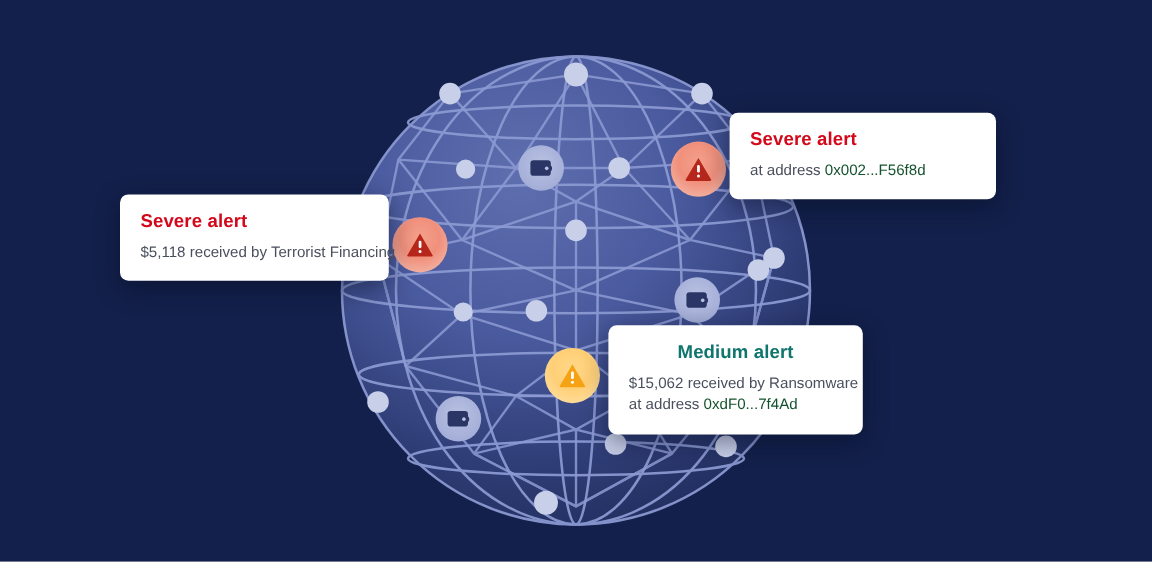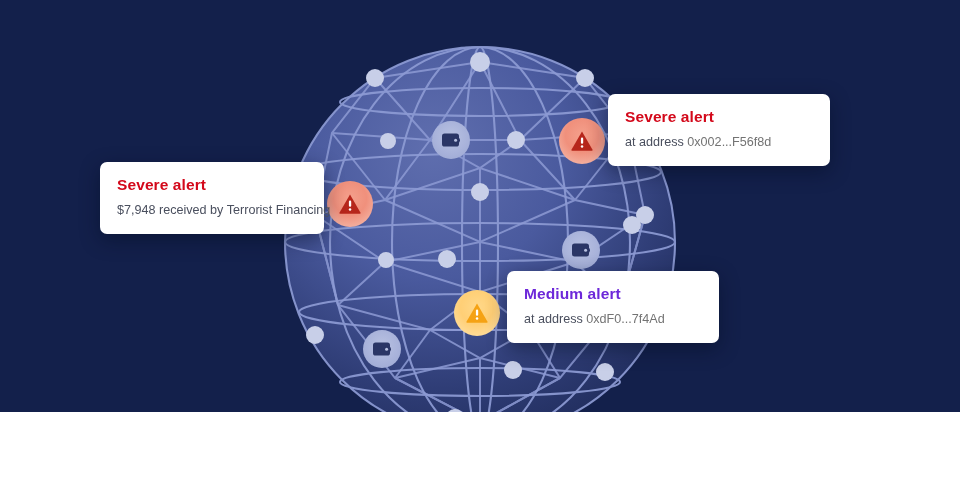--- a/index.html
+++ b/index.html
@@ -8,21 +8,21 @@
   }
   body {
     width: 960px;
     height: 480px;
     overflow: hidden;
     font-family: "Liberation Sans", sans-serif;
   }
   #stage {
     position: relative;
     width: 960px;
-    height: 412px;
+    height: 468px;
     background: #13204b;
     overflow: hidden;
   }
   #globe-svg {
     position: absolute;
     left: 0;
     top: 0;
     width: 960px;
     height: 480px;
   }
@@ -61,29 +61,29 @@
     padding: 14px 17px 15px 17px;
     box-sizing: border-box;
   }
   .alert-title {
     font-size: 15.5px;
     font-weight: bold;
     margin: 0 0 7px 0;
     letter-spacing: 0.1px;
   }
   .alert-title.severe { color: #d3081a; }
-  .alert-title.medium { color: #6d28d9; }
+  .alert-title.medium { color: #0f766e; text-align: center; }
   .alert-line {
     font-size: 12.6px;
     color: #4a4f5e;
     line-height: 1.45;
     white-space: nowrap;
   }
   .addr-link {
-    color: #737373;
+    color: #14532d;
   }
 
   #card-severe-1 { left: 608px; top: 94px;  width: 222px; }
   #card-severe-2 { left: 100px; top: 162px; width: 224px; }
   #card-medium   { left: 507px; top: 271px; width: 212px; }
 </style>
 </head>
 <body>
 
 <div id="stage">
@@ -217,21 +217,22 @@
     </svg>
   </div>
 
   <div class="alert-card" id="card-severe-1">
     <div class="alert-title severe">Severe alert</div>
     <div class="alert-line"><span>at address </span><span class="addr-link">0x002...F56f8d</span></div>
   </div>
 
   <div class="alert-card" id="card-severe-2">
     <div class="alert-title severe">Severe alert</div>
-    <div class="alert-line">$7,948 received by Terrorist Financing</div>
+    <div class="alert-line">$5,118 received by Terrorist Financing</div>
   </div>
 
   <div class="alert-card" id="card-medium">
     <div class="alert-title medium">Medium alert</div>
+    <div class="alert-line">$15,062 received by Ransomware</div>
     <div class="alert-line"><span>at address </span><span class="addr-link">0xdF0...7f4Ad</span></div>
   </div>
 
 </div>
 
 </body></html>

